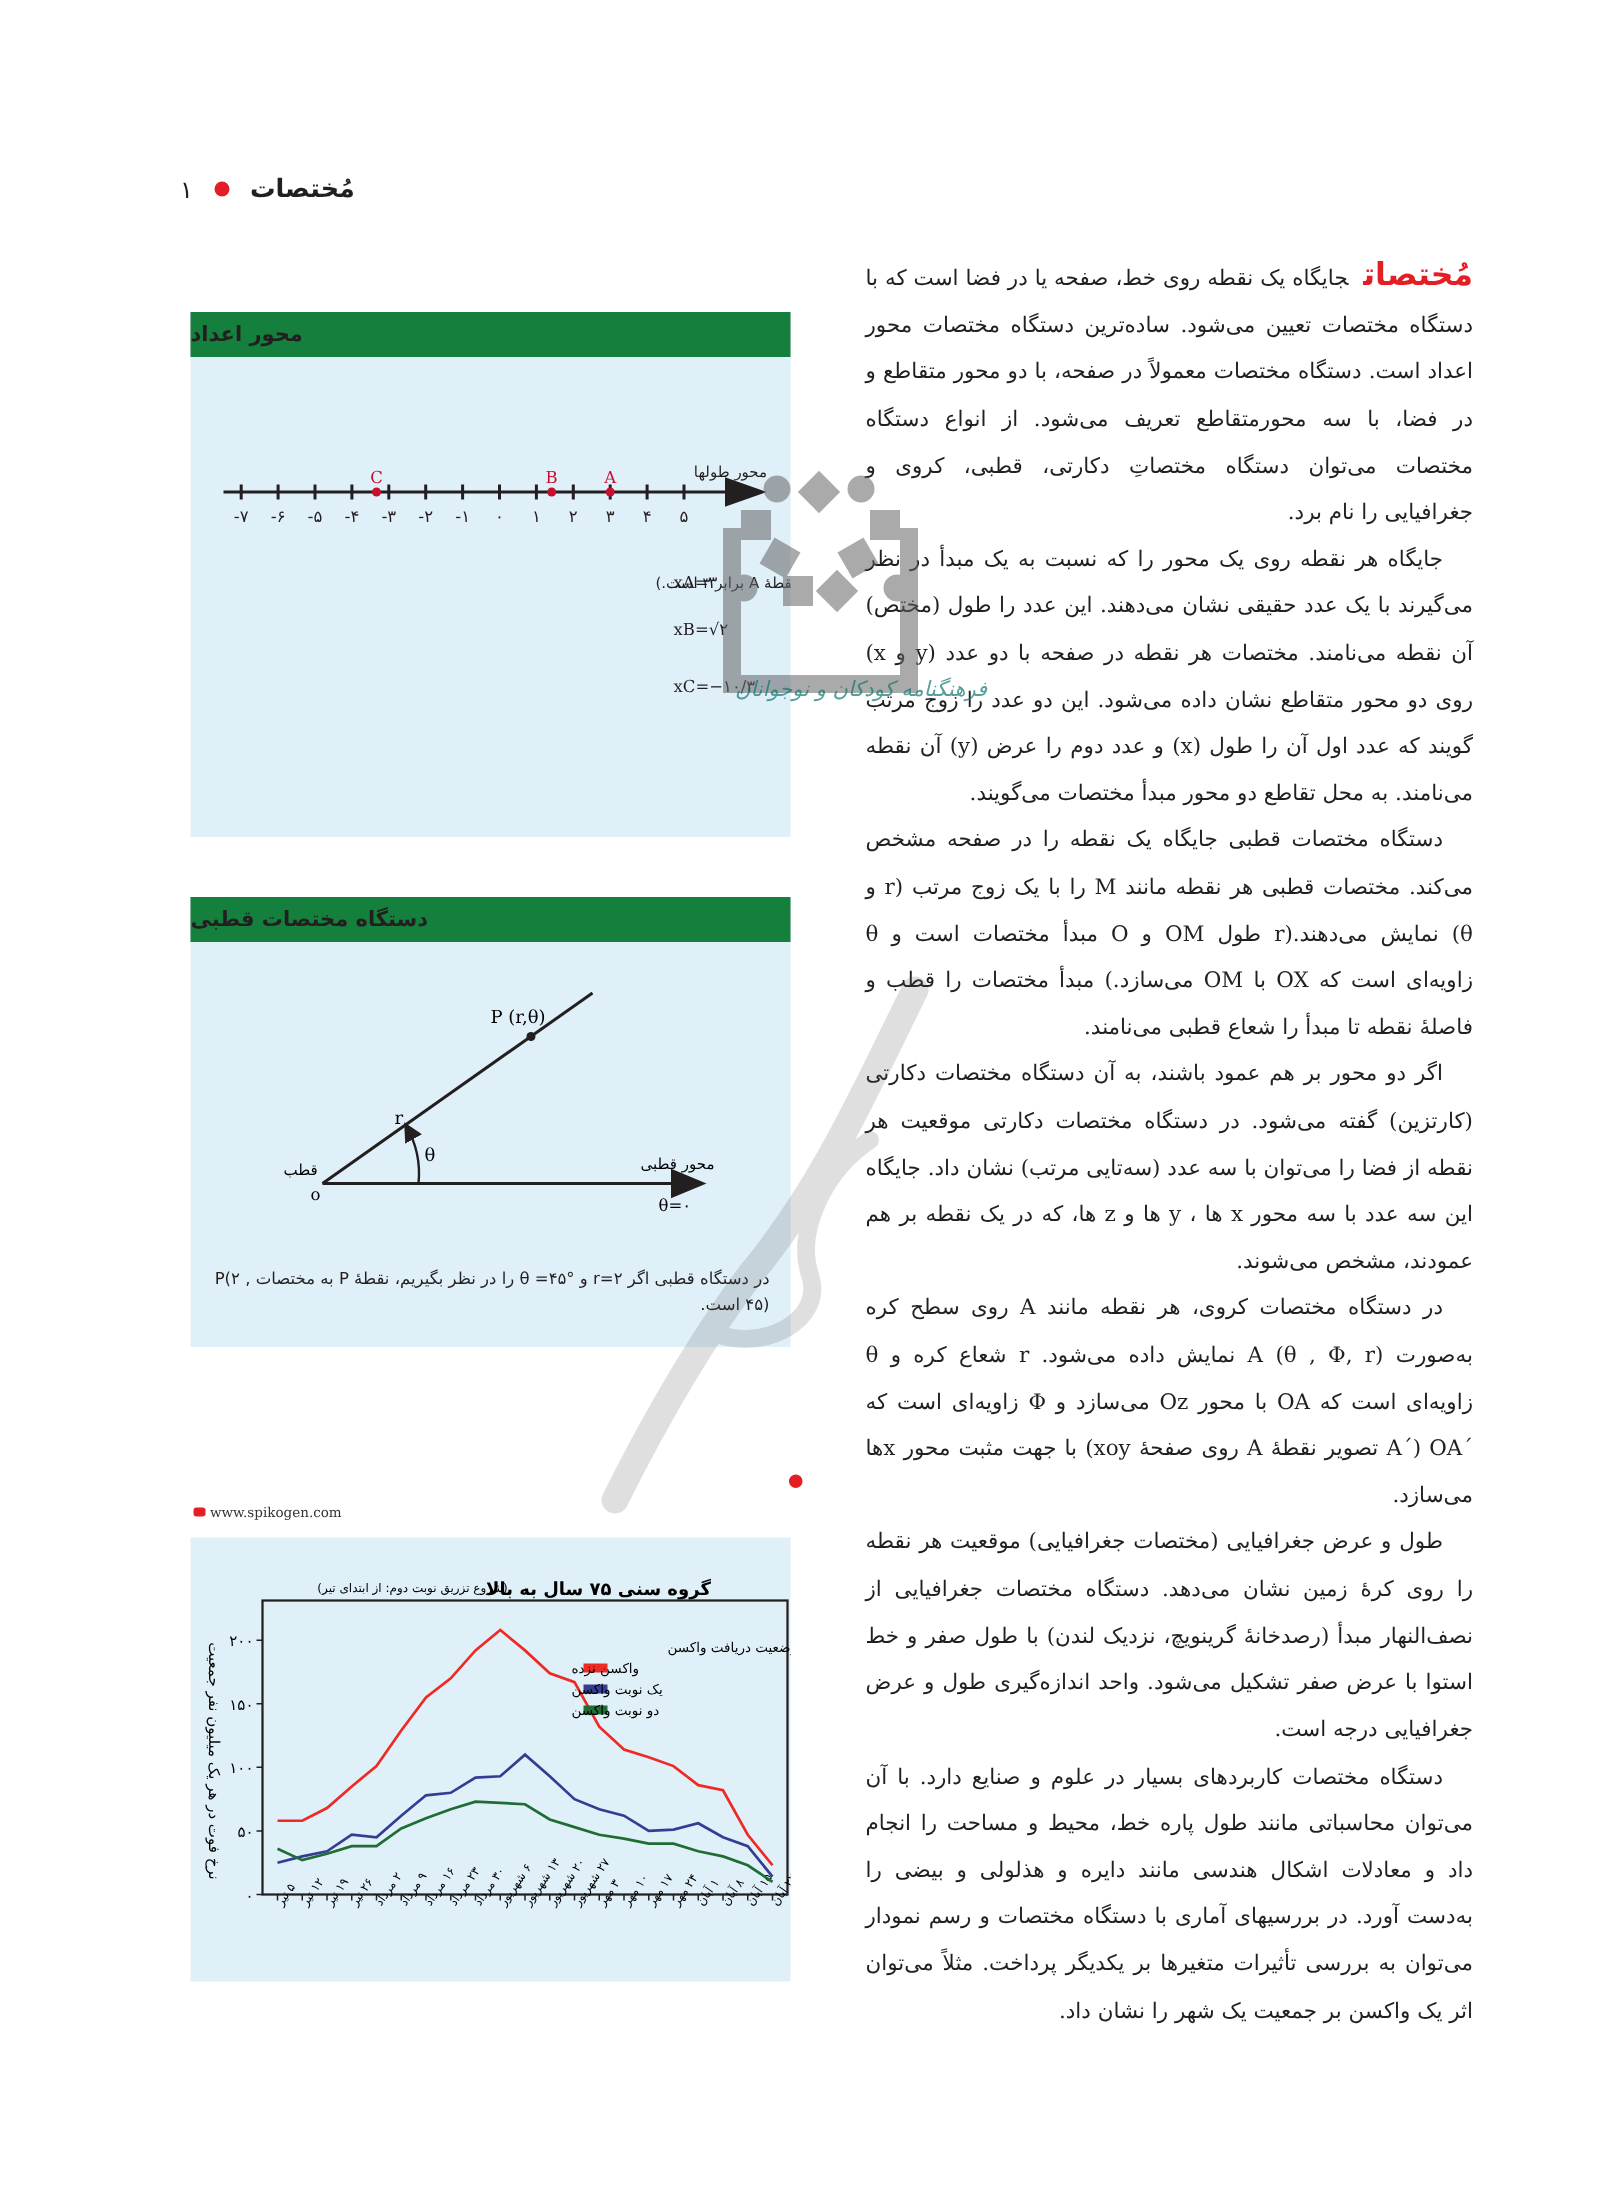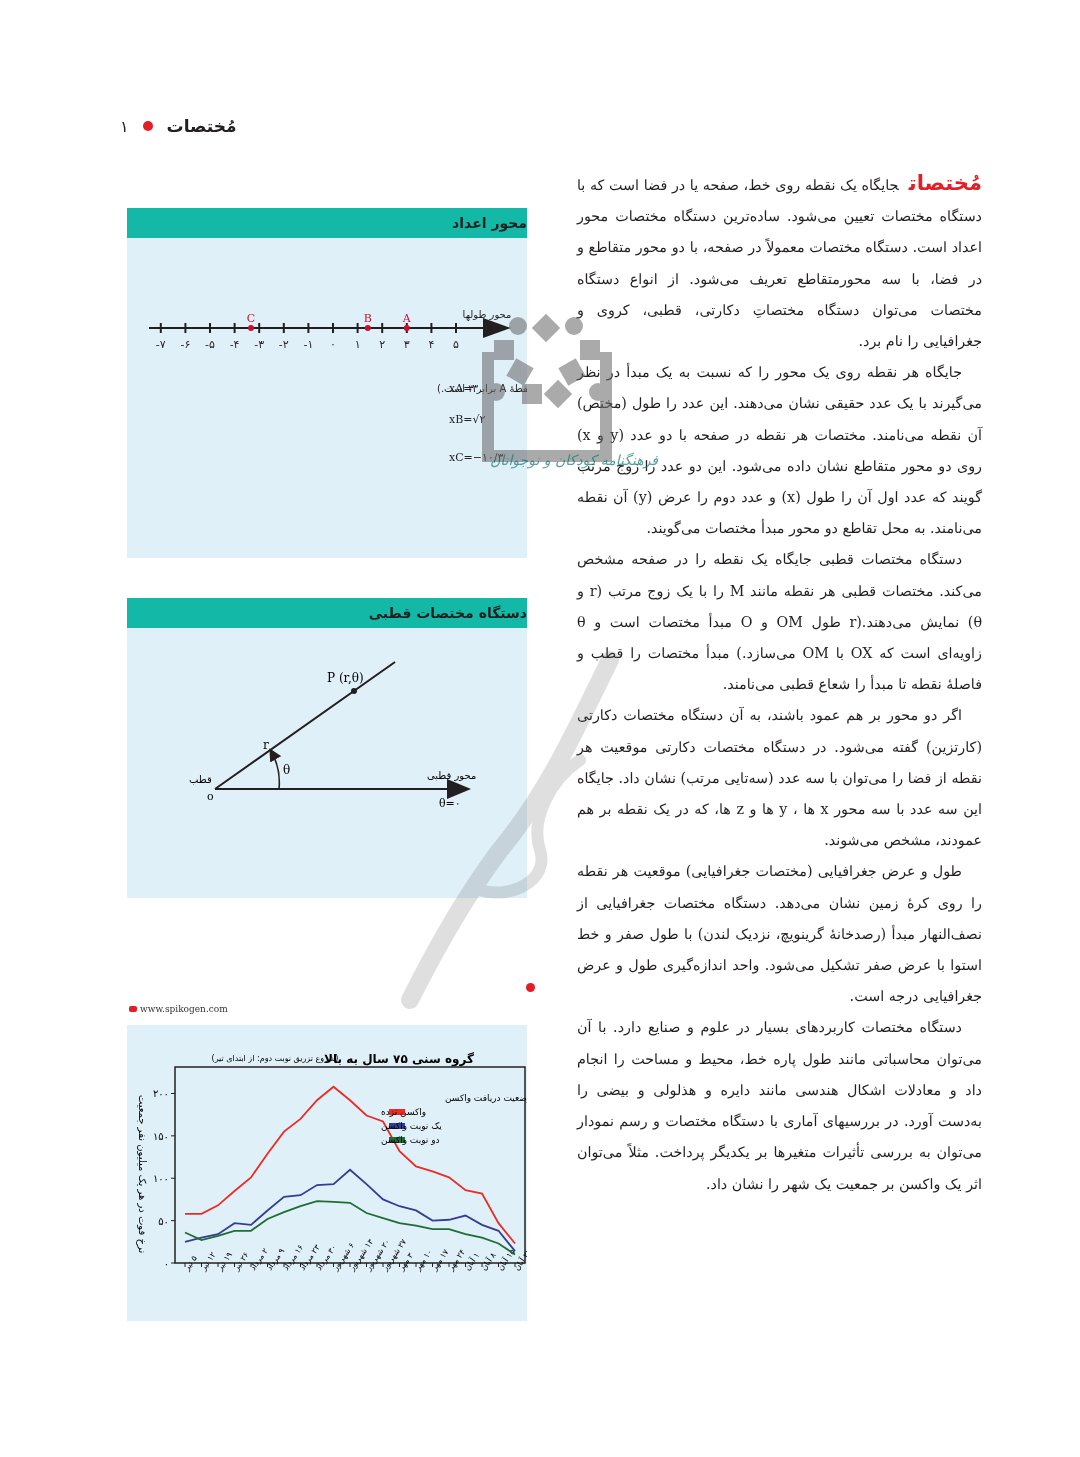--- a/index.html
+++ b/index.html
@@ -4,21 +4,21 @@
 <style>
   html, body { margin:0; padding:0; }
   body { width:1080px; height:1457px; background:#ffffff; position:relative; overflow:hidden;
          font-family:"DejaVu Sans", sans-serif; color:#231f20; }
   .header { position:absolute; top:116px; left:120px; direction:rtl; display:flex; align-items:center; gap:14px; }
   .header .title { font-size:17px; font-weight:bold; }
   .header .dot { width:10px; height:10px; border-radius:50%; background:#e31e24; }
   .header .pnum { font-size:16px; }
 
   .panel { position:absolute; left:127px; width:400px; background:#e0f0f9; }
-  .panel-head { background:#14b8a6; height:30px; line-height:30px; text-align:right; font-size:14px; font-weight:bold; direction:rtl; }
+  .panel-head { background:#15803d; height:30px; line-height:30px; text-align:left; font-size:14px; font-weight:bold; direction:rtl; }
   #p1 { top:208px; height:350px; }
   #p2 { top:598px; height:300px; }
   #p3 { top:1025px; height:296px; }
   .panel svg { position:absolute; left:0; top:0; }
 
   .caption { position:absolute; left:127px; top:978px; width:408px; direction:rtl; font-size:11.5px; line-height:20px; }
   .caption .bul { display:inline-block; width:9px; height:9px; border-radius:50%; background:#e31e24; margin-left:5px; }
   .site { position:absolute; left:129px; top:1004px; font-size:9px; font-family:"DejaVu Serif", serif; color:#333; }
   .site .ic { display:inline-block; width:8px; height:6px; background:#e31e24; margin-right:3px; border-radius:2px; }
 
@@ -106,20 +106,21 @@
     <circle cx="227" cy="93" r="3" fill="#231f20"></circle>
     <path d="M152,191 A64,64 0 0 0 144,153" fill="none" stroke="#231f20" stroke-width="1.6" marker-end="url(#arrs)"></path>
     <text x="200" y="84" font-size="12" font-family="DejaVu Serif, serif">P (r,θ)</text>
     <text x="136" y="151" font-size="12" font-family="DejaVu Serif, serif">r</text>
     <text x="156" y="176" font-size="12" font-family="DejaVu Serif, serif">θ</text>
     <text x="62" y="185" font-size="10">قطب</text>
     <text x="80" y="202" font-size="11" font-family="DejaVu Serif, serif">o</text>
     <text x="300" y="181" font-size="10">محور قطبی</text>
     <text x="312" y="209" font-size="11" font-family="DejaVu Serif, serif">θ=۰</text>
   </svg>
+  <div style="position:absolute; top:246px; right:14px; left:14px; direction:rtl; font-size:11px; line-height:17px;">در دستگاه قطبی اگر r=۲ و °۴۵= θ را در نظر بگیریم، نقطهٔ P به مختصات P(۲ , ۴۵) است.</div>
 </div>
 
 <div class="caption">
   <span class="bul"></span>
 </div>
 <div class="site"><span class="ic"></span><span>www.spikogen.com</span></div>
 
 <div class="panel" id="p3">
   <svg id="chart-svg" width="400" height="296">
       <text x="272" y="38" font-size="12" font-weight="bold" text-anchor="middle" direction="rtl">گروه سنی ۷۵ سال به بالا</text>
@@ -189,20 +190,21 @@
       <rect x="262" y="112" width="16" height="6" fill="#1f6d35"></rect>
       <text x="254" y="118" font-size="9" text-anchor="end" direction="rtl">دو نوبت واکسن</text>
     </svg>
 </div>
 
 <div class="body-text">
   <p class="first"><span class="term">مُختصات</span><span>جایگاه یک نقطه روی خط، صفحه یا در فضا است که با دستگاه مختصات تعیین می‌شود. ساده‌ترین دستگاه مختصات محور اعداد است. دستگاه مختصات معمولاً در صفحه، با دو محور متقاطع و در فضا، با سه محورمتقاطع تعریف می‌شود. از انواع دستگاه مختصات می‌توان دستگاه مختصاتِ دکارتی، قطبی، کروی و جغرافیایی را نام برد.</span></p>
   <p>جایگاه هر نقطه روی یک محور را که نسبت به یک مبدأ در نظر می‌گیرند با یک عدد حقیقی نشان می‌دهند. این عدد را طول (مختص) آن نقطه می‌نامند. مختصات هر نقطه در صفحه با دو عدد (y و x) روی دو محور متقاطع نشان داده می‌شود. این دو عدد را زوج مرتب گویند که عدد اول آن را طول (x) و عدد دوم را عرض (y) آن نقطه می‌نامند. به محل تقاطع دو محور مبدأ مختصات می‌گویند.</p>
   <p>دستگاه مختصات قطبی جایگاه یک نقطه را در صفحه مشخص می‌کند. مختصات قطبی هر نقطه مانند M را با یک زوج مرتب (r و θ) نمایش می‌دهند.(r طول OM و O مبدأ مختصات است و θ زاویه‌ای است که OX با OM می‌سازد.) مبدأ مختصات را قطب و فاصلهٔ نقطه تا مبدأ را شعاع قطبی می‌نامند.</p>
   <p>اگر دو محور بر هم عمود باشند، به آن دستگاه مختصات دکارتی (کارتزین) گفته می‌شود. در دستگاه مختصات دکارتی موقعیت هر نقطه از فضا را می‌توان با سه عدد (سه‌تایی مرتب) نشان داد. جایگاه این سه عدد با سه محور x ها ، y ها و z ها، که در یک نقطه بر هم عمودند، مشخص می‌شوند.</p>
+  <p>در دستگاه مختصات کروی، هر نقطه مانند A روی سطح کره به‌صورت A (θ , Φ, r) نمایش داده می‌شود. r شعاع کره و θ زاویه‌ای است که OA با محور Oz می‌سازد و Φ زاویه‌ای است که ´OA (´A تصویر نقطهٔ A روی صفحهٔ xoy) با جهت مثبت محور xها می‌سازد.</p>
   <p>طول و عرض جغرافیایی (مختصات جغرافیایی) موقعیت هر نقطه را روی کرهٔ زمین نشان می‌دهد. دستگاه مختصات جغرافیایی از نصف‌النهار مبدأ (رصدخانهٔ گرینویچ، نزدیک لندن) با طول صفر و خط استوا با عرض صفر تشکیل می‌شود. واحد اندازه‌گیری طول و عرض جغرافیایی درجه است.</p>
   <p>دستگاه مختصات کاربردهای بسیار در علوم و صنایع دارد. با آن می‌توان محاسباتی مانند طول پاره خط، محیط و مساحت را انجام داد و معادلات اشکال هندسی مانند دایره و هذلولی و بیضی را به‌دست آورد. در بررسیهای آماری با دستگاه مختصات و رسم نمودار می‌توان به بررسی تأثیرات متغیرها بر یکدیگر پرداخت. مثلاً می‌توان اثر یک واکسن بر جمعیت یک شهر را نشان داد.</p>
 </div>
 
 <svg class="wm" viewBox="0 0 130 160">
   <g fill="#666">
     <circle cx="36" cy="14" r="9"></circle>
       <rect x="54" y="6" width="20" height="20" transform="rotate(45 64 16)"></rect>
       <circle cx="92" cy="14" r="9"></circle>
     <rect x="12" y="28" width="20" height="20"></rect>

